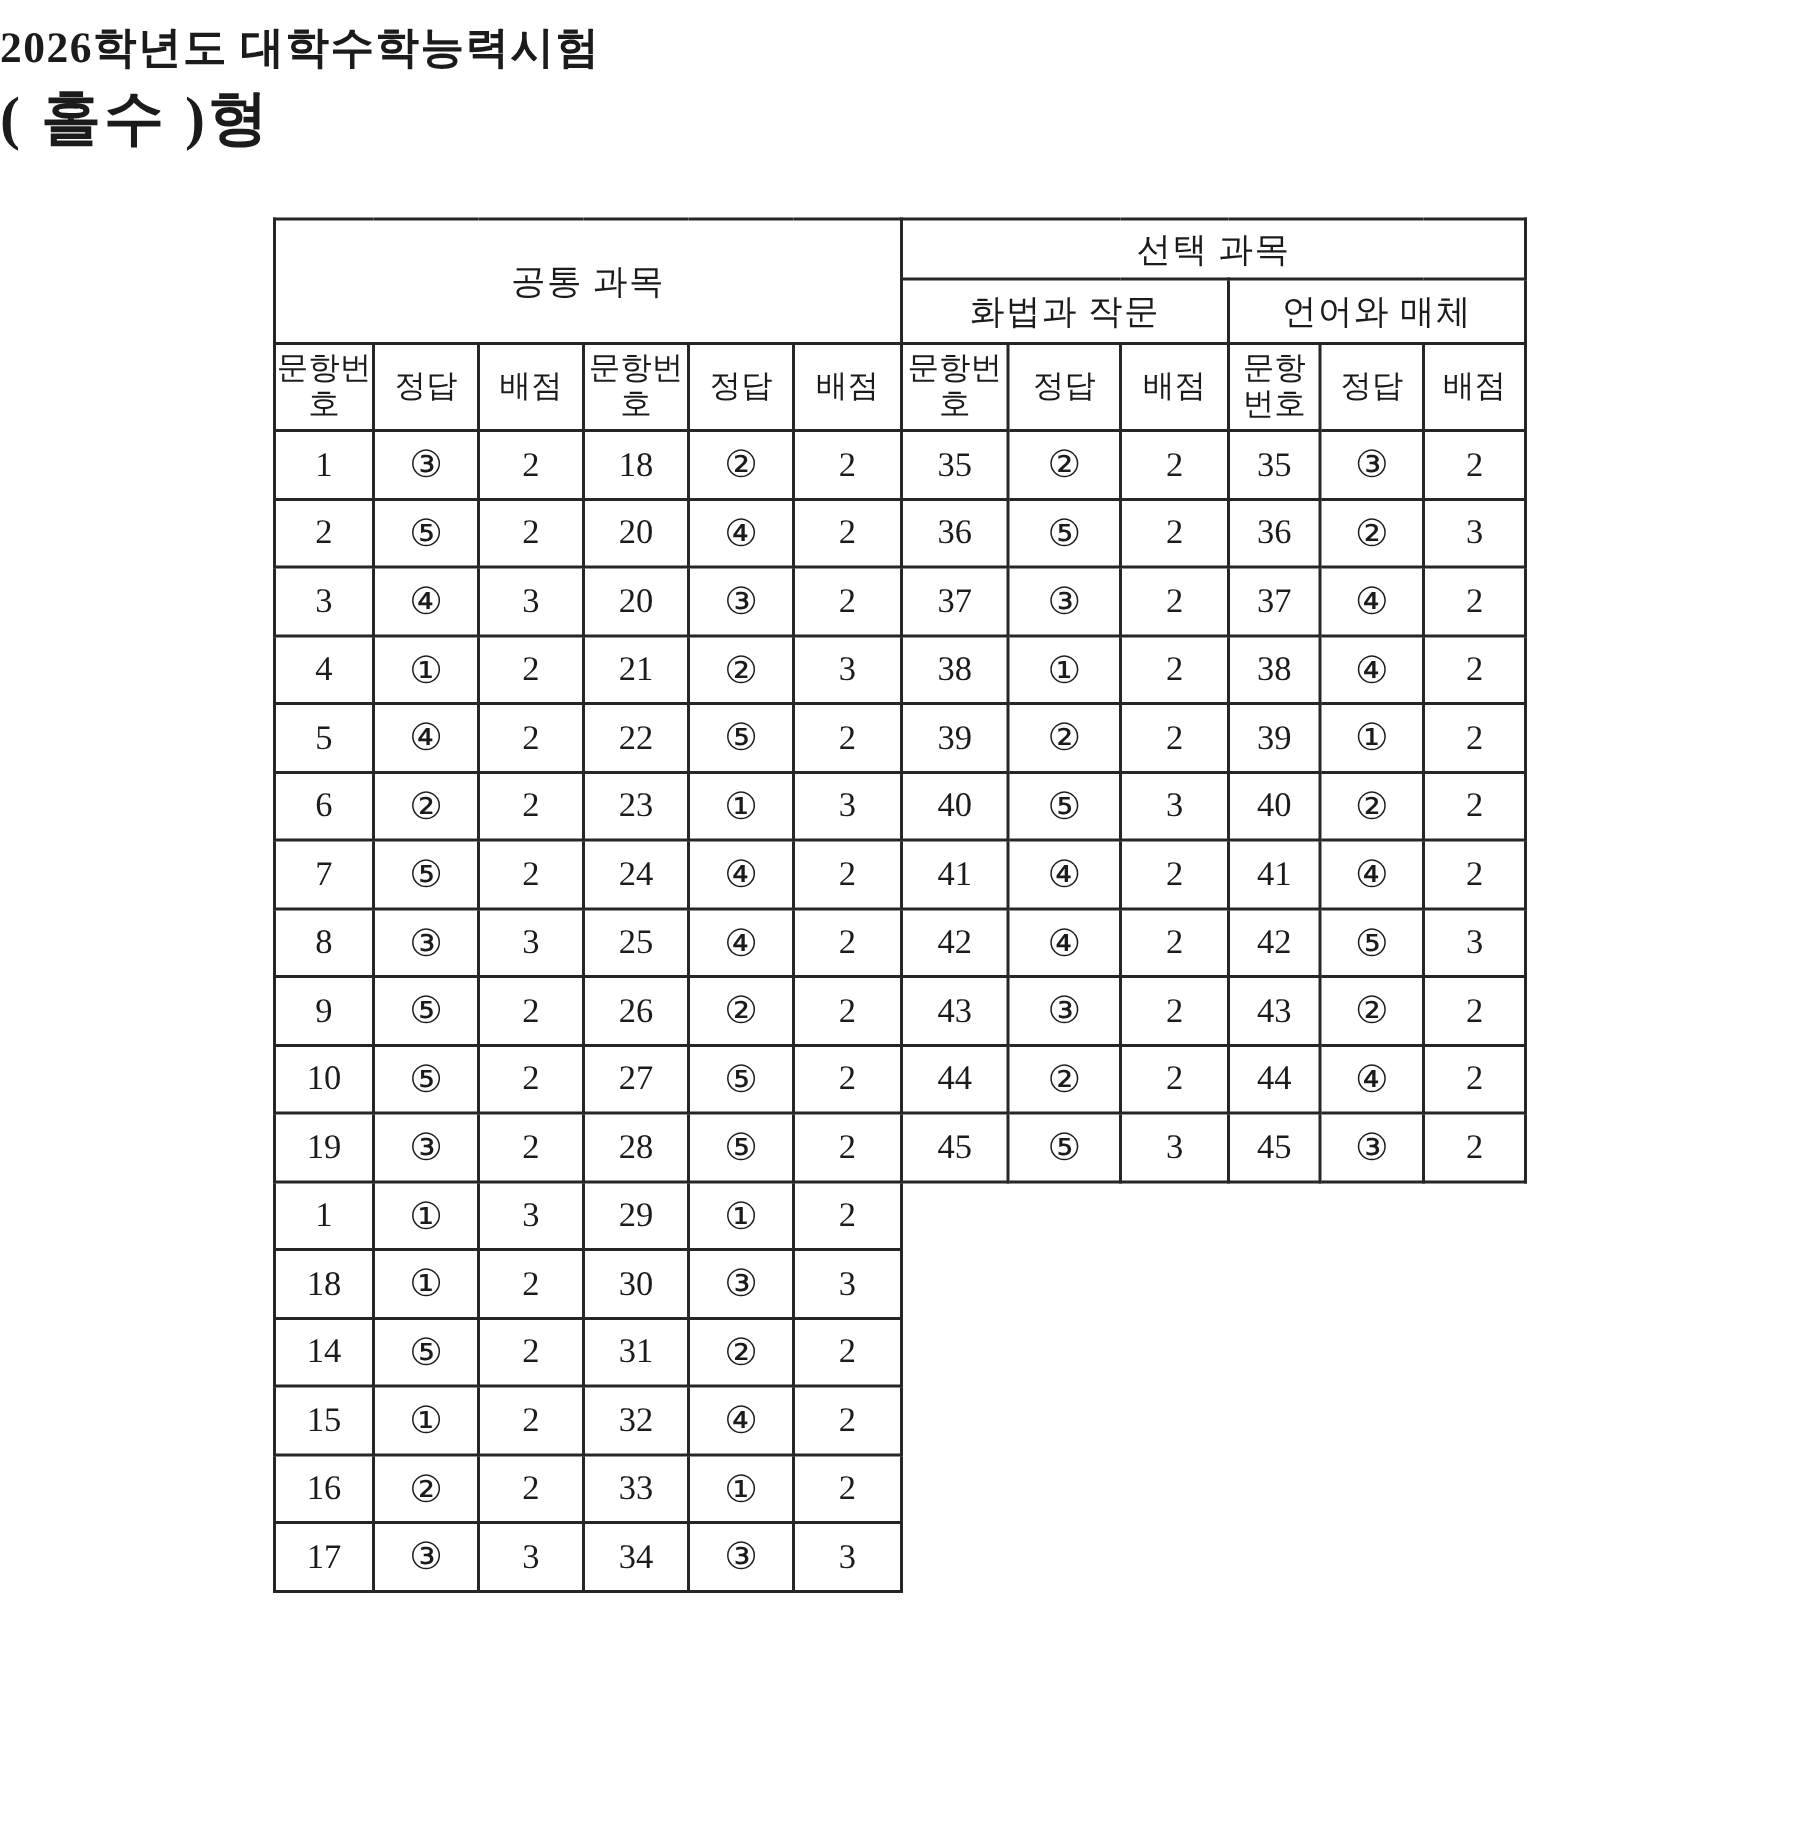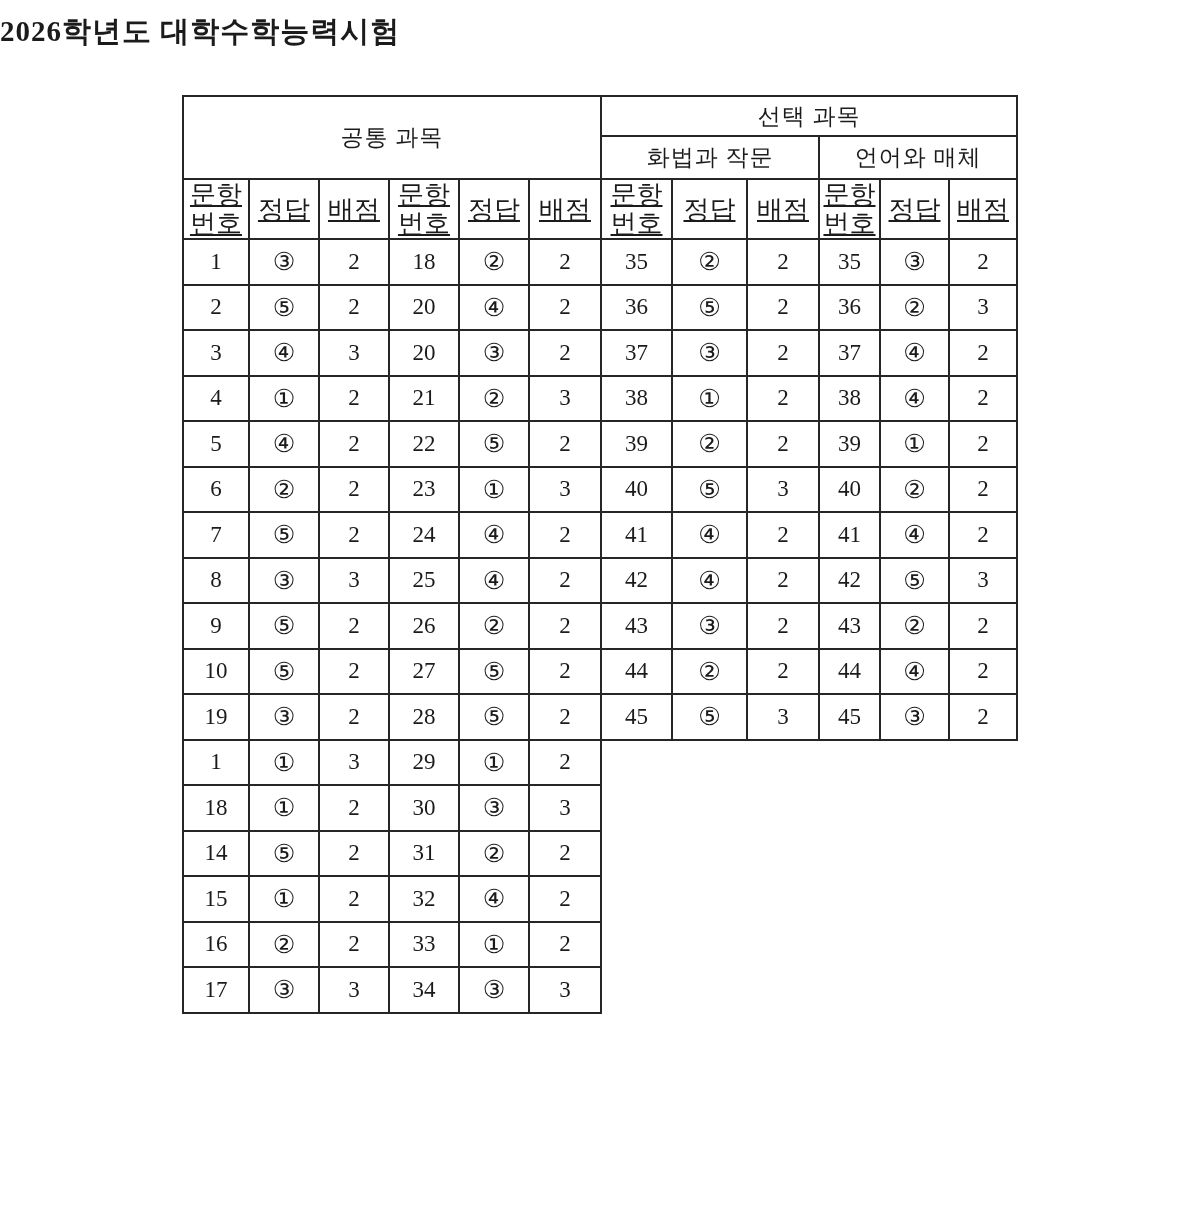--- a/index.html
+++ b/index.html
@@ -46,36 +46,37 @@
     vertical-align: middle;
     padding: 0;
     font-weight: normal;
     background: #ffffff;
   }
   tr.h1 { height: 40px; }
   tr.h2 { height: 43px; }
   tr.h3 { height: 58px; }
   tbody tr { height: 45.5px; }
   .group-h { font-size: 23px; letter-spacing: 1px; }
-  tr.h3 th { font-size: 26px; line-height: 1.12; text-decoration: underline; }
+  tr.h3 th { font-size: 21px; line-height: 1.12; }
   th.qh { word-break: break-all; padding: 0 10px; }
   td.qno, td.pts { font-size: 23px; }
   td.ans { font-size: 25px; font-family: "DejaVu Sans", sans-serif; }
   
   .bt { border-top-width: 4px; }
   .bb { border-bottom-width: 4px; }
   .bl { border-left-width: 4px; }
   .br { border-right-width: 4px; }
 </style>
 </head>
 <body>
 
 <div class="page">
   <div class="titles">
     <div class="title-exam">2026학년도 대학수학능력시험</div>
+    <div class="title-form">( 홀수 )형</div>
   </div>
 
   <table class="answers">
     <colgroup>
       <col style="width:66px">
         <col style="width:70px">
         <col style="width:70px">
       <col style="width:70px">
         <col style="width:70px">
         <col style="width:72px">

